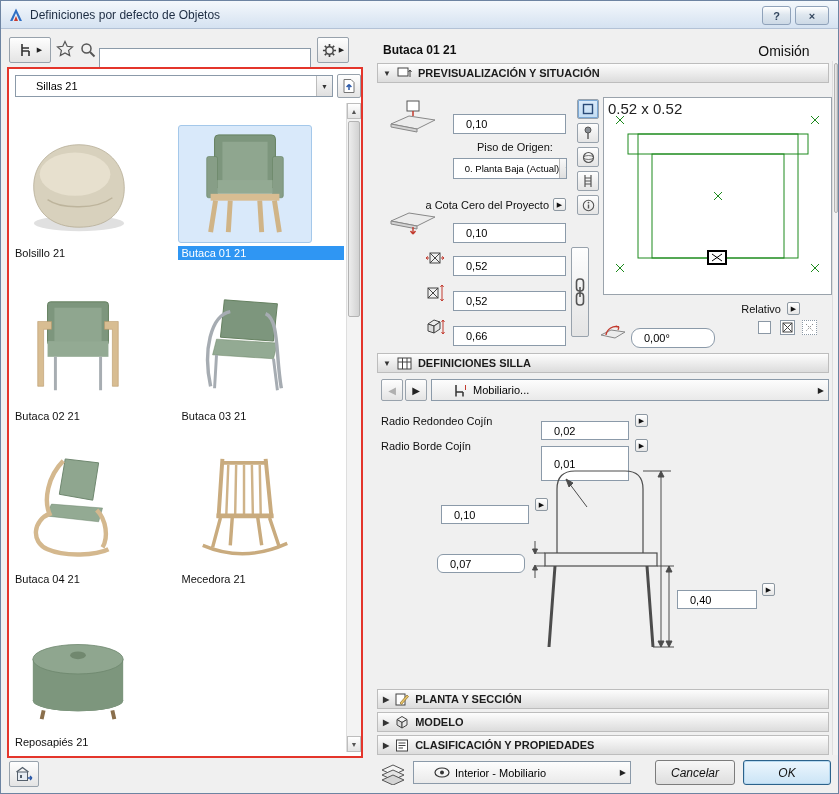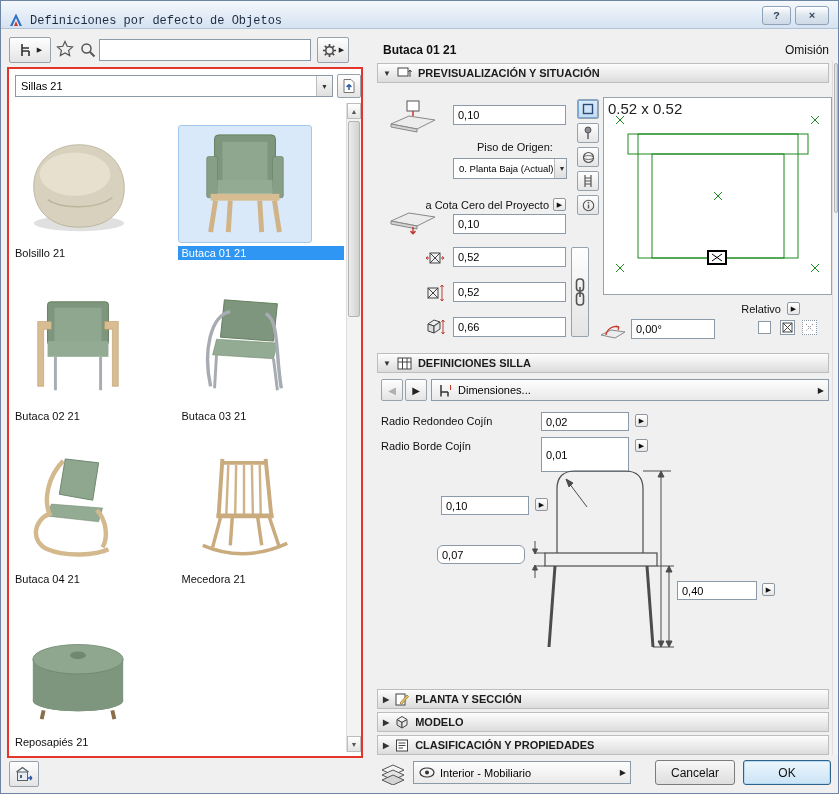--- a/index.html
+++ b/index.html
@@ -2,30 +2,30 @@
 <html><head>
 <meta charset="utf-8">
 <style>
   * { margin:0; padding:0; box-sizing:border-box; }
   html,body { background:#c8d4e2; }
   body { font-family:"Liberation Sans", sans-serif; }
   .win { position:relative; width:839px; height:794px; background:#f0f0f0;
          border:1px solid #6d84a2; overflow:hidden; }
   .titlebar { position:absolute; left:0; top:0; width:100%; height:28px;
     background:linear-gradient(#f4f8fc,#d5e2f1); border-bottom:1px solid #b3c2d6;
-    display:flex; align-items:flex-end;font-family:Liberation Mono, monospace; }
+    display:flex; align-items:center; }
   .title-txt { font-size:12px; color:#1d2c42; margin-left:6px; }
   .tb-btn { position:absolute; top:5px; height:19px; border:1px solid #8fa2ba; border-radius:3px;
     background:linear-gradient(#ffffff,#dfe7ef 45%,#cdd9e6); font-size:11px; color:#33465e;
     display:flex; align-items:center; justify-content:center; font-weight:bold; cursor:default; }
   .lab { position:absolute; font-size:11px; color:#101010; white-space:nowrap; }
   .fld { position:absolute; border:1px solid #8b9aa9; background:#fff; font:11px "Liberation Sans",sans-serif;
-    padding:1px 4px; }
+    padding:1px 12px;margin-top:9px; }
   .combo { position:absolute; background:#fff; border:1px solid #8b9aa9; font-size:11px;
-    display:flex; align-items:center; padding-left:5px; overflow:hidden; white-space:nowrap; }
+    display:flex; align-items:center; padding-left:20px; overflow:hidden; white-space:nowrap;justify-content:center; }
   .carrow { margin-left:auto; flex:0 0 16px; align-self:stretch;
     background:linear-gradient(#f8f8f8,#dfdfdf); border-left:1px solid #bcbcbc;
     display:flex; align-items:center; justify-content:center; font-size:7px; color:#333; }
   .btn3d { position:absolute; background:linear-gradient(#fefefe,#e4e4e4); border:1px solid #98a2ac;
     border-radius:2px; display:flex; align-items:center; justify-content:center; }
   .secbar { position:absolute; left:376px; width:452px; height:20px;
     background:linear-gradient(#fdfdfd,#dcdcdc); border:1px solid #bdbdbd;
     display:flex; align-items:center; gap:6px; padding:0 5px; font-size:11px; font-weight:bold; color:#1c1c1c; }
   .tri { font-size:8px; color:#333; }
   .arrowbtn { position:absolute; width:13px; height:13px; background:linear-gradient(#fff,#e6e6e6);
@@ -40,21 +40,21 @@
   .cell.sel .thumb { background:#d9e9fa; border:1px solid #a4c8ea; }
   .lbl { margin-top:3px; font-size:11px; color:#111; padding:1px 4px; }
   .cell.sel .lbl { background:#2f96f3; color:#fff; }
   .scrollv { position:absolute; background:#f3f3f3; border-left:1px solid #dedede; }
   .sb-btn { position:absolute; left:0; width:100%; height:16px; background:linear-gradient(#ffffff,#e4e4e4);
     border:1px solid #bdbdbd; font-size:7px; color:#555; display:flex; align-items:center; justify-content:center; }
   .sb-thumb { position:absolute; left:1px; right:1px; background:linear-gradient(90deg,#ececec,#d2d2d2);
     border:1px solid #b3b3b3; border-radius:2px; }
   .btn { position:absolute; height:25px; border:1px solid #7c7c7c; border-radius:3px;
     background:linear-gradient(#f7f7f7,#dedede); font-size:12px; color:#111;
-    display:flex; align-items:center; justify-content:center; }
+    display:flex; align-items:center; justify-content:center;font-style:italic; }
   .btn.okdef { border:1px solid #2c628b; background:linear-gradient(#ecf6fd,#cbe4f6);
     box-shadow:inset 0 0 0 1px #b7d9f0; }
   .chk { position:absolute; width:13px; height:13px; background:#fff; border:1px solid #8b98a5; }
   svg { display:block; }
   .striptop { box-shadow:inset 0 0 0 1px #7aa7d4; background:linear-gradient(#dcebfa,#c3ddf3); }
 </style>
 </head>
 <body>
 
 <div class="win">
@@ -219,21 +219,21 @@
         <svg width="18" height="18" viewBox="0 0 18 18">
           <rect x="2.5" y="7" width="10" height="8.5" fill="#e8edf3" stroke="#55606c"></rect>
           <path d="M1.5 7 L7.5 2.5 L13.5 7" fill="none" stroke="#55606c" stroke-width="1.4"></path>
           <rect x="5" y="10" width="2" height="3" fill="#55606c"></rect>
           <path d="M13 13 H17 M17 13 L15 11 M17 13 L15 15" stroke="#2a58a8" stroke-width="1.3" fill="none"></path>
         </svg>
       </span>
   </div>
 
   <div class="lab" style="left:382px;top:42px;font-weight:bold;font-size:12px">Butaca 01 21</div>
-  <div class="lab" style="left:738px;top:42px;width:90px;text-align:right;font-size:12px">Omisión</div>
+  <div class="lab" style="left:738px;top:42px;width:90px;text-align:center;font-size:14px">Omisión</div>
 
   <div class="secbar" style="top:62px">
     <span class="tri">▼</span>
     <span>
         <svg width="15" height="13" viewBox="0 0 15 13">
           <rect x="1" y="1" width="10" height="8" fill="#fff" stroke="#444"></rect>
           <path d="M13 3 V10 M13 3 l-1.5 2 M13 3 l1.5 2" stroke="#444" fill="none"></path>
         </svg>
       </span>
     <span>PREVISUALIZACIÓN Y SITUACIÓN</span>
@@ -372,21 +372,21 @@
       <span>▶</span>
     </div>
 
   <div style="position:absolute;left:598px;top:318px">
     <svg width="28" height="22" viewBox="0 0 28 22">
         <polygon points="2,16 12,11 26,13 16,19" fill="#ececec" stroke="#888"></polygon>
         <path d="M7 16 A10 10 0 0 1 20 8" fill="none" stroke="#c23a2e" stroke-width="1.4"></path>
         <path d="M20 8 l-3 -1 M20 8 l-1 3" stroke="#c23a2e" stroke-width="1.2" fill="none"></path>
       </svg>
   </div>
-  <input class="fld" style="left: 630px; top: 318px; width: 84px; height: 20px;" value="0,00°">
+  <input class="fld" style="left: 630px; top: 318px; width: 84px; height: 20px; border-radius: 9px;" value="0,00°">
   <div class="chk" style="left:757px;top:320px"></div>
   <div style="position:absolute;left:779px;top:319px;width:15px;height:15px;border:1px solid #8b98a5;background:#fff">
     <svg width="13" height="13" viewBox="0 0 13 13">
         <rect x="2" y="2" width="9" height="9" fill="none" stroke="#444"></rect>
         <path d="M2 2 L11 11 M11 2 L2 11" stroke="#444"></path>
       </svg>
   </div>
   <div style="position:absolute;left:801px;top:319px;width:15px;height:15px;border:1px dotted #8b98a5;background:#fff">
     <svg width="13" height="13" viewBox="0 0 13 13">
         <path d="M3 3 L10 10 M10 3 L3 10" stroke="#888" stroke-dasharray="1.5 1.5"></path>
@@ -406,21 +406,21 @@
 
   <div class="btn3d" style="left:380px;top:378px;width:22px;height:22px;color:#b0b0b0;font-size:10px">◀</div>
   <div class="btn3d" style="left:404px;top:378px;width:22px;height:22px;color:#222;font-size:10px">▶</div>
   <div class="combo" style="left:430px;top:378px;width:398px;height:22px;background:linear-gradient(#fdfdfd,#e9e9e9)">
     <span style="margin-right:6px">
         <svg width="15" height="15" viewBox="0 0 15 15">
           <path d="M4 2 V9 H11 M4 9 V13.5 M11 9 V13.5" stroke="#333" stroke-width="1.5" fill="none"></path>
           <path d="M13.5 2 V7" stroke="#c23a2e"></path>
         </svg>
       </span>
-    <span>Dimensiones...</span>
+    <span>Mobiliario...</span>
     <span style="margin-left:auto;margin-right:4px;font-size:8px;color:#222">▶</span>
   </div>
 
   <div class="lab" style="left:380px;top:414px">Radio Redondeo Cojín</div>
   <input class="fld" style="left: 540px; top: 411px; width: 88px; height: 19px;" value="0,02">
   <div class="arrowbtn" style="left:634px;top:413px">
       <span>▶</span>
     </div>
 
   <div class="lab" style="left:380px;top:439px">Radio Borde Cojín</div>

